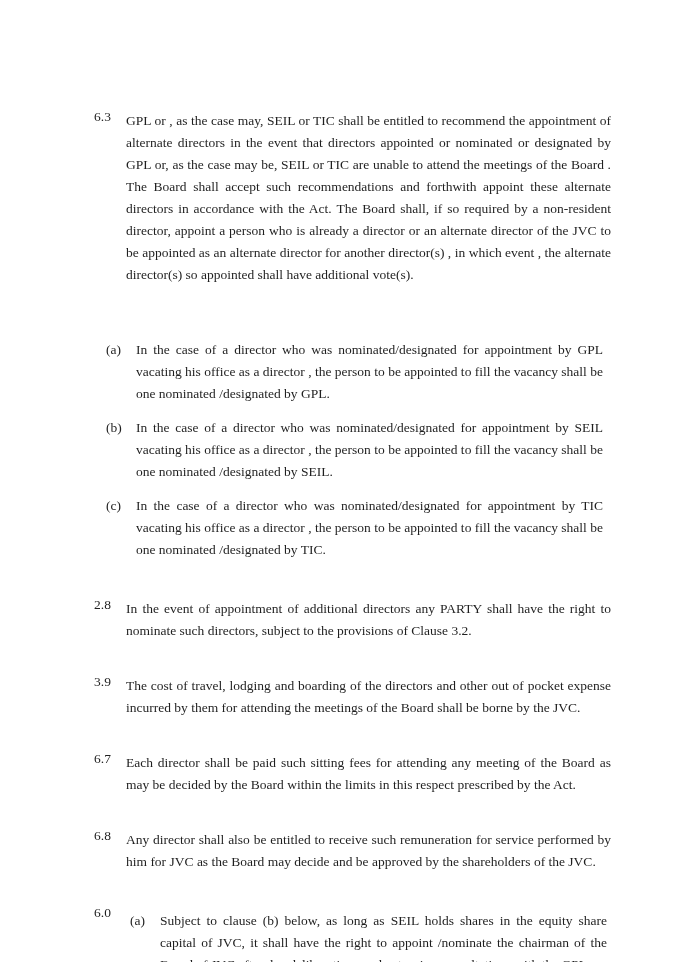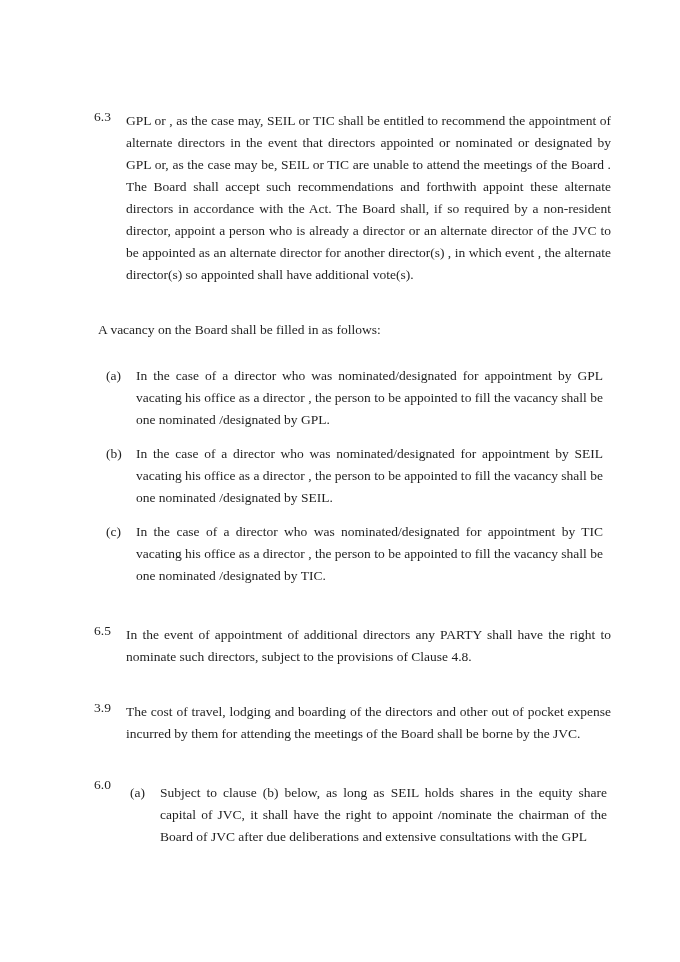--- a/index.html
+++ b/index.html
@@ -30,53 +30,64 @@
 
   <section class="clause">
     <span class="clause-num">6.3</span>
     <div class="clause-body">
       <div>GPL or , as the case may, SEIL or TIC shall be entitled to recommend the appointment of alternate directors in the event that directors appointed or nominated or designated by GPL or, as the case may be, SEIL or TIC are unable to attend the meetings of the Board . The Board shall accept such recommendations and forthwith appoint these alternate directors in accordance with the Act. The Board shall, if so required by a non-resident director, appoint a person who is already a director or an alternate director of the JVC to be appointed as an alternate director for another director(s) , in which event , the alternate director(s) so appointed shall have additional vote(s).</div>
     </div>
   </section>
 
   <section class="clause">
     <div class="clause-body">
-      <div>A vacancy on the Board shall be filled in as follows:</div>
       <div class="sublist">
         <div class="subitem">
           <span class="sublabel">(a)</span>
           <div class="subtext">In the case of a director who was nominated/designated for appointment by GPL vacating his office as a director , the person to be appointed to fill the vacancy shall be one nominated /designated by GPL.</div>
         </div>
         <div class="subitem">
           <span class="sublabel">(b)</span>
           <div class="subtext">In the case of a director who was nominated/designated for appointment by SEIL vacating his office as a director , the person to be appointed to fill the vacancy shall be one nominated /designated by SEIL.</div>
         </div>
         <div class="subitem">
           <span class="sublabel">(c)</span>
           <div class="subtext">In the case of a director who was nominated/designated for appointment by TIC vacating his office as a director , the person to be appointed to fill the vacancy shall be one nominated /designated by TIC.</div>
         </div>
       </div>
     </div>
   </section>
 
   <section class="clause">
-    <span class="clause-num">6.5</span>
+    <span class="clause-num">2.8</span>
     <div class="clause-body">
-      <div>In the event of appointment of additional directors any PARTY shall have the right to nominate such directors, subject to the provisions of Clause 4.8.</div>
+      <div>In the event of appointment of additional directors any PARTY shall have the right to nominate such directors, subject to the provisions of Clause 3.2.</div>
     </div>
   </section>
 
   <section class="clause">
     <span class="clause-num">3.9</span>
     <div class="clause-body">
       <div>The cost of travel, lodging and boarding of the directors and other out of pocket expense incurred by them for attending the meetings of the Board shall be borne by the JVC.</div>
     </div>
   </section>
 
+  <section class="clause">
+    <span class="clause-num">6.7</span>
+    <div class="clause-body">
+      <div>Each director shall be paid such sitting fees for attending any meeting of the Board as may be decided by the Board within the limits in this respect prescribed by the Act.</div>
+    </div>
+  </section>
 
+  <section class="clause">
+    <span class="clause-num">6.8</span>
+    <div class="clause-body">
+      <div>Any director shall also be entitled to receive such remuneration for service performed by him for JVC as the Board may decide and be approved by the shareholders of the JVC.</div>
+    </div>
+  </section>
 
   <section class="clause">
     <span class="clause-num">6.0</span>
     <div class="clause-body">
       <div class="subitem">
         <span class="sublabel">(a)</span>
         <div class="subtext">Subject to clause (b) below, as long as SEIL holds shares in the equity share capital of JVC, it shall have the right to appoint /nominate the chairman of the Board of JVC after due deliberations and extensive consultations with the GPL</div>
       </div>
     </div>
   </section>

